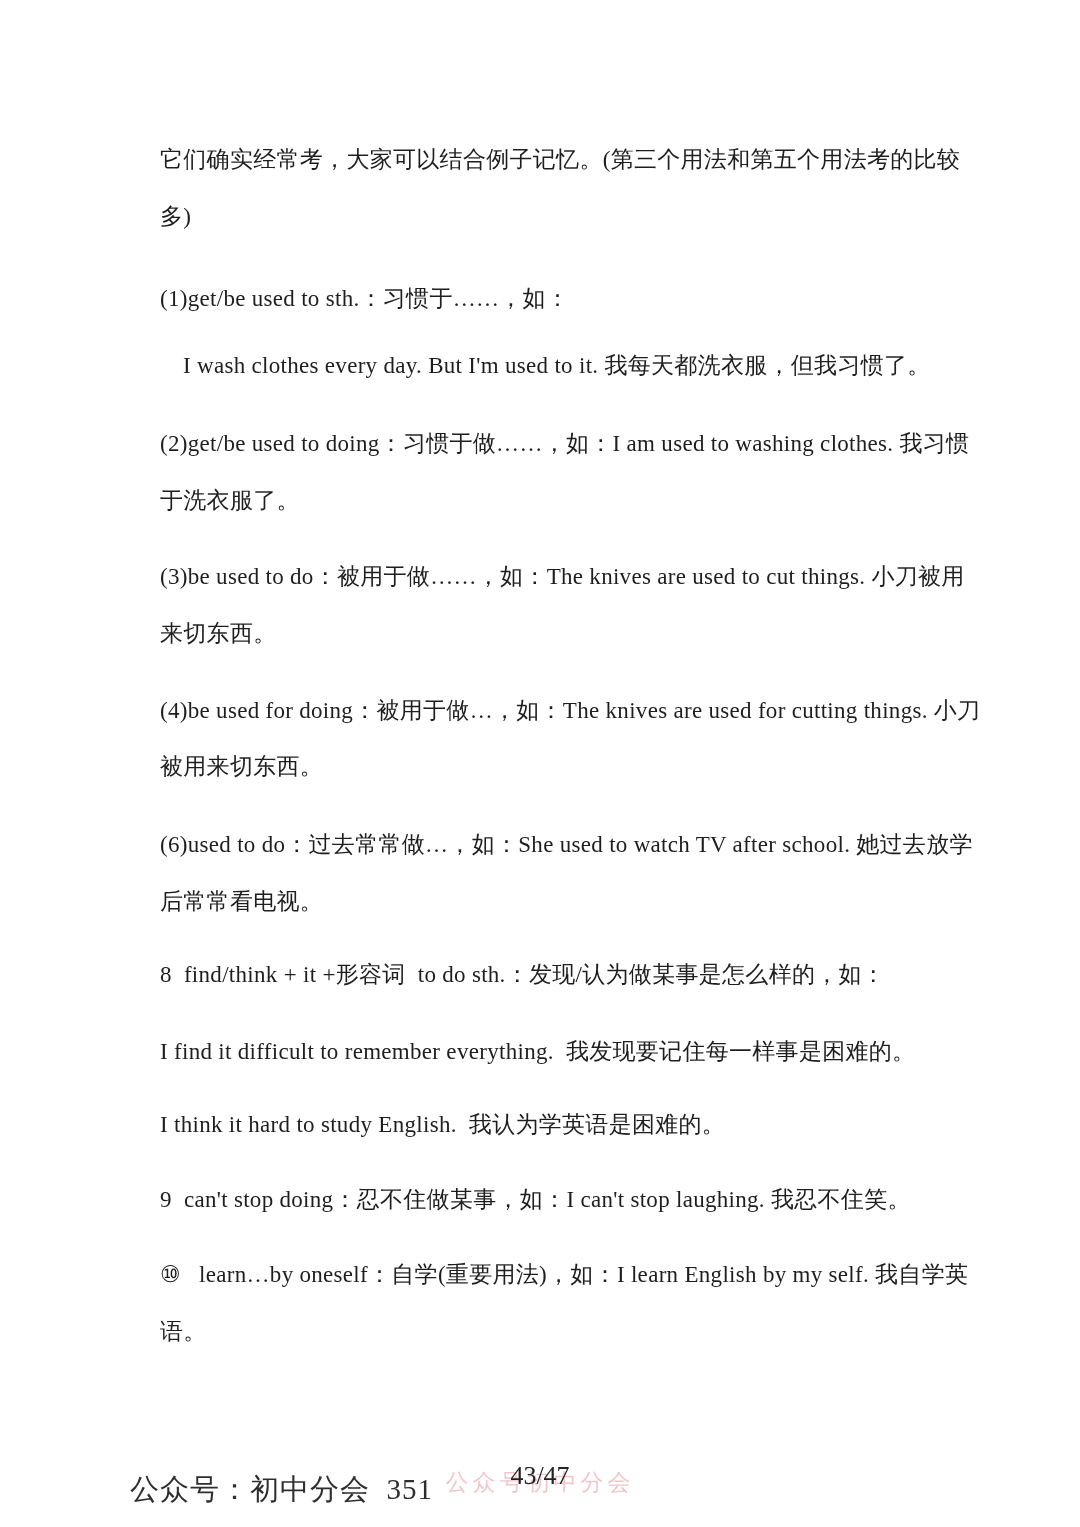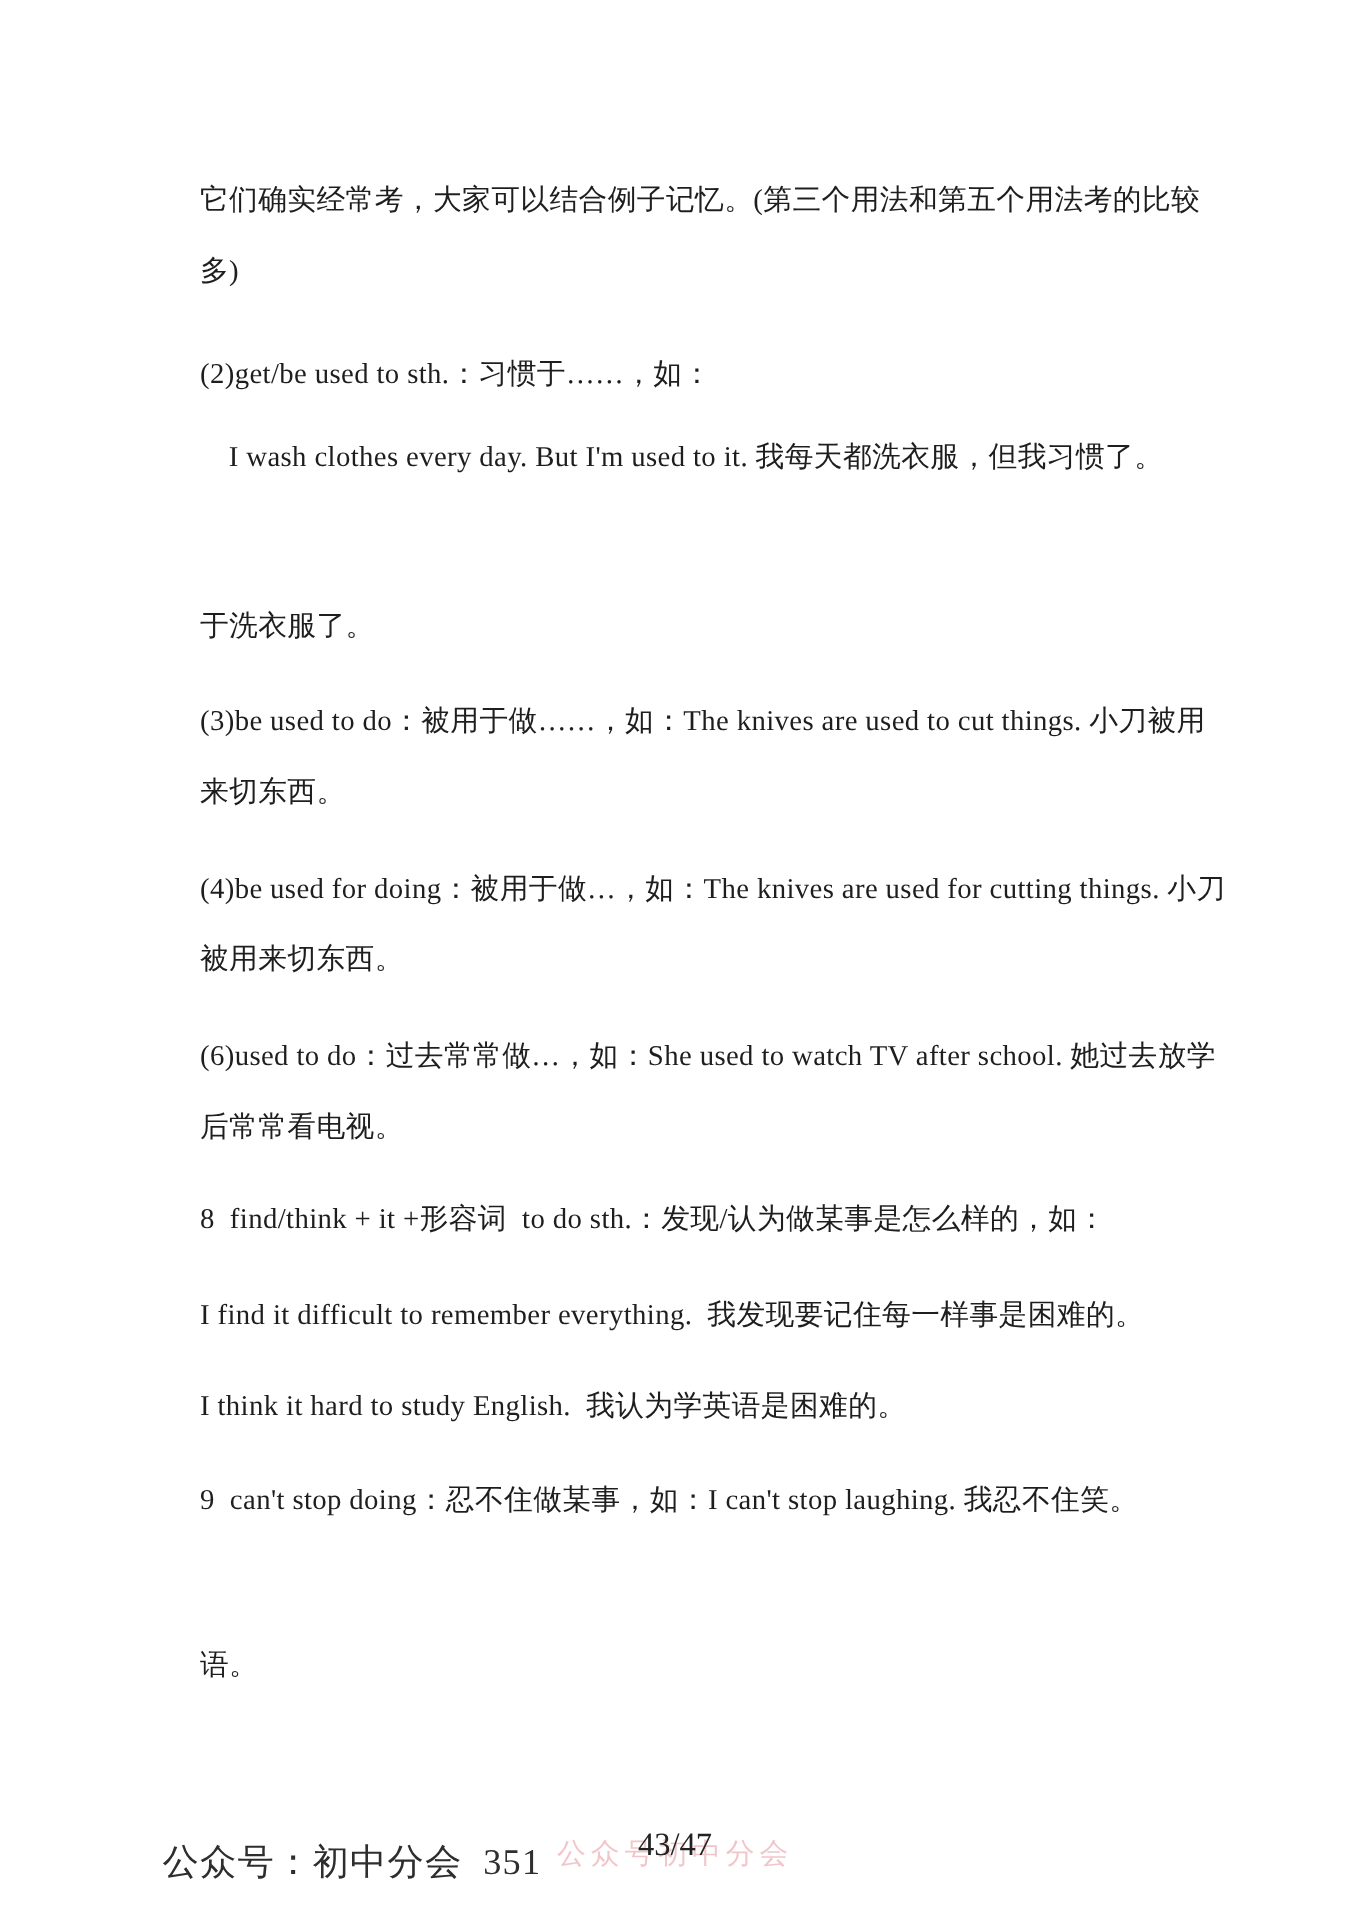--- a/index.html
+++ b/index.html
@@ -65,42 +65,44 @@
   }
 </style>
 </head>
 <body>
 
 <div class="page">
 
   <div class="doc-line" style="top:146px">它们确实经常考，大家可以结合例子记忆。(第三个用法和第五个用法考的比较</div>
   <div class="doc-line" style="top:203px">多)</div>
 
-  <div class="doc-line" style="top:285px">(2)get/be used to sth.：习惯于……，如：</div>
+  <div class="doc-line" style="top:285px">(1)get/be used to sth.：习惯于……，如：</div>
 
   <div class="doc-line indent" style="top:352px">I wash clothes every day. But I'm used to it. 我每天都洗衣服，但我习惯了。</div>
 
+  <div class="doc-line" style="top:430px">(2)get/be used to doing：习惯于做……，如：I am used to washing clothes. 我习惯</div>
   <div class="doc-line" style="top:487px">于洗衣服了。</div>
 
   <div class="doc-line" style="top:563px">(3)be used to do：被用于做……，如：The knives are used to cut things. 小刀被用</div>
   <div class="doc-line" style="top:620px">来切东西。</div>
 
   <div class="doc-line" style="top:697px">(4)be used for doing：被用于做…，如：The knives are used for cutting things. 小刀</div>
   <div class="doc-line" style="top:753px">被用来切东西。</div>
 
   <div class="doc-line" style="top:831px">(6)used to do：过去常常做…，如：She used to watch TV after school. 她过去放学</div>
   <div class="doc-line" style="top:888px">后常常看电视。</div>
 
   <div class="doc-line" style="top:961px">8  find/think + it +形容词  to do sth.：发现/认为做某事是怎么样的，如：</div>
 
   <div class="doc-line" style="top:1038px">I find it difficult to remember everything.  我发现要记住每一样事是困难的。</div>
 
   <div class="doc-line" style="top:1111px">I think it hard to study English.  我认为学英语是困难的。</div>
 
   <div class="doc-line" style="top:1186px">9  can't stop doing：忍不住做某事，如：I can't stop laughing. 我忍不住笑。</div>
 
+  <div class="doc-line" style="top:1261px">⑩   learn…by oneself：自学(重要用法)，如：I learn English by my self. 我自学英</div>
   <div class="doc-line" style="top:1318px">语。</div>
 
   <div class="footer-left">公众号：初中分会  351</div>
   <div class="watermark">公众号初中分会</div>
   <div class="page-number">43/47</div>
 
 </div>
 
 </body></html>

